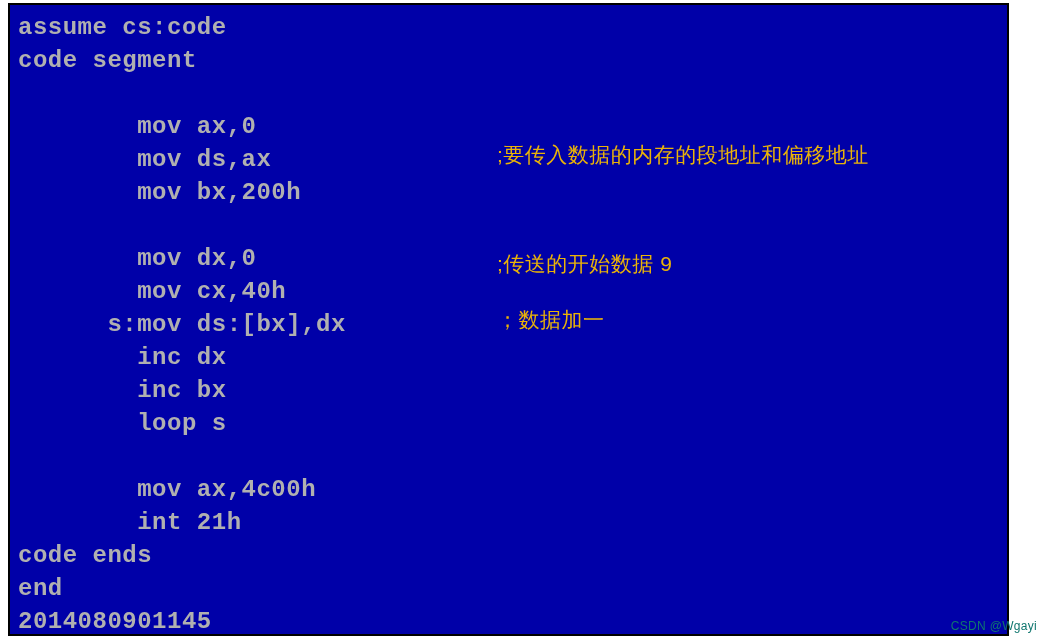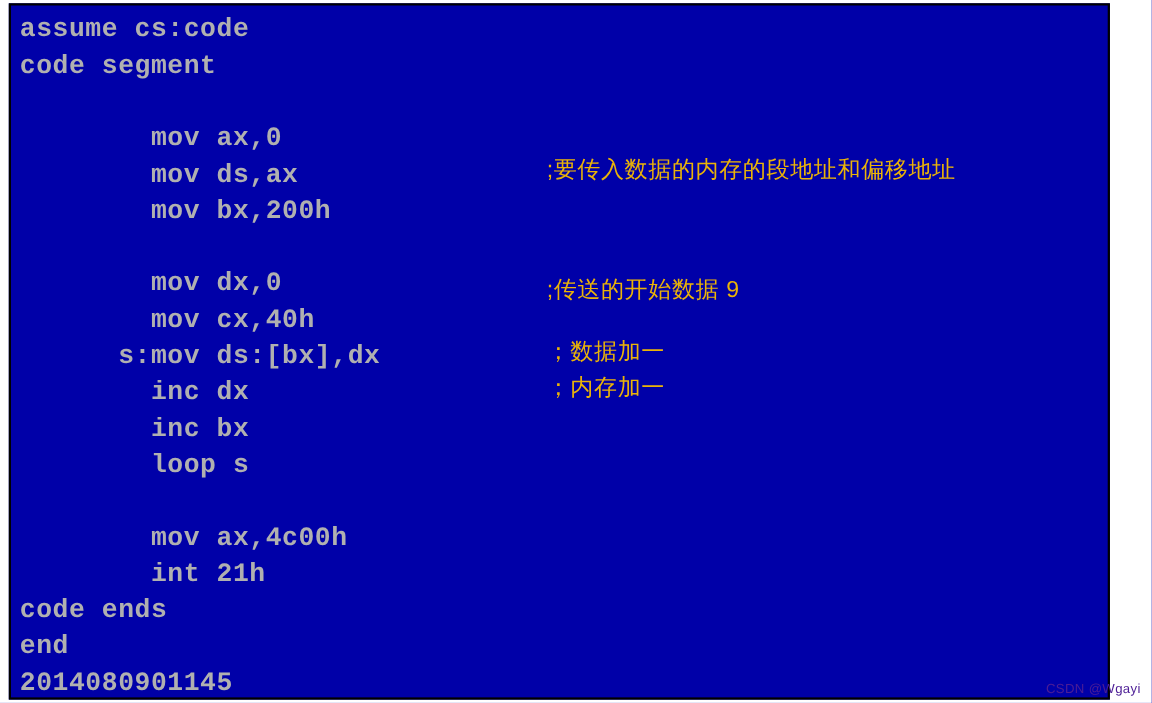--- a/index.html
+++ b/index.html
@@ -39,21 +39,21 @@
   }
   .c1 { left: 487px; top: 133px; }
   .c2 { left: 487px; top: 242px; }
   .c3 { left: 487px; top: 298px; }
   .watermark {
     position: absolute;
     right: 10px;
     bottom: 6px;
     font-family: sans-serif;
     font-size: 12px;
-    color: #4c1d95;
+    color: #0f766e;
     letter-spacing: 0.3px;
   }
   pre {
     margin: 0;
     font-family: inherit;
     white-space: pre;
   }
 </style>
 </head>
 <body>
@@ -76,17 +76,16 @@
 <span>        mov ax,4c00h</span>
 <span>        int 21h</span>
 <span>code ends</span>
 <span>end</span>
 <span>2014080901145</span></pre>
 
   <div class="comment-block c1">;要传入数据的内存的段地址和偏移地址</div>
   <div class="comment-block c2">;传送的开始数据 9</div>
   <div class="comment-block c3">
     <div>；数据加一</div>
-    <div>；内存加一</div>
   </div>
 </div>
 
 <div class="watermark">CSDN @Wgayi</div>
 
 </body></html>

